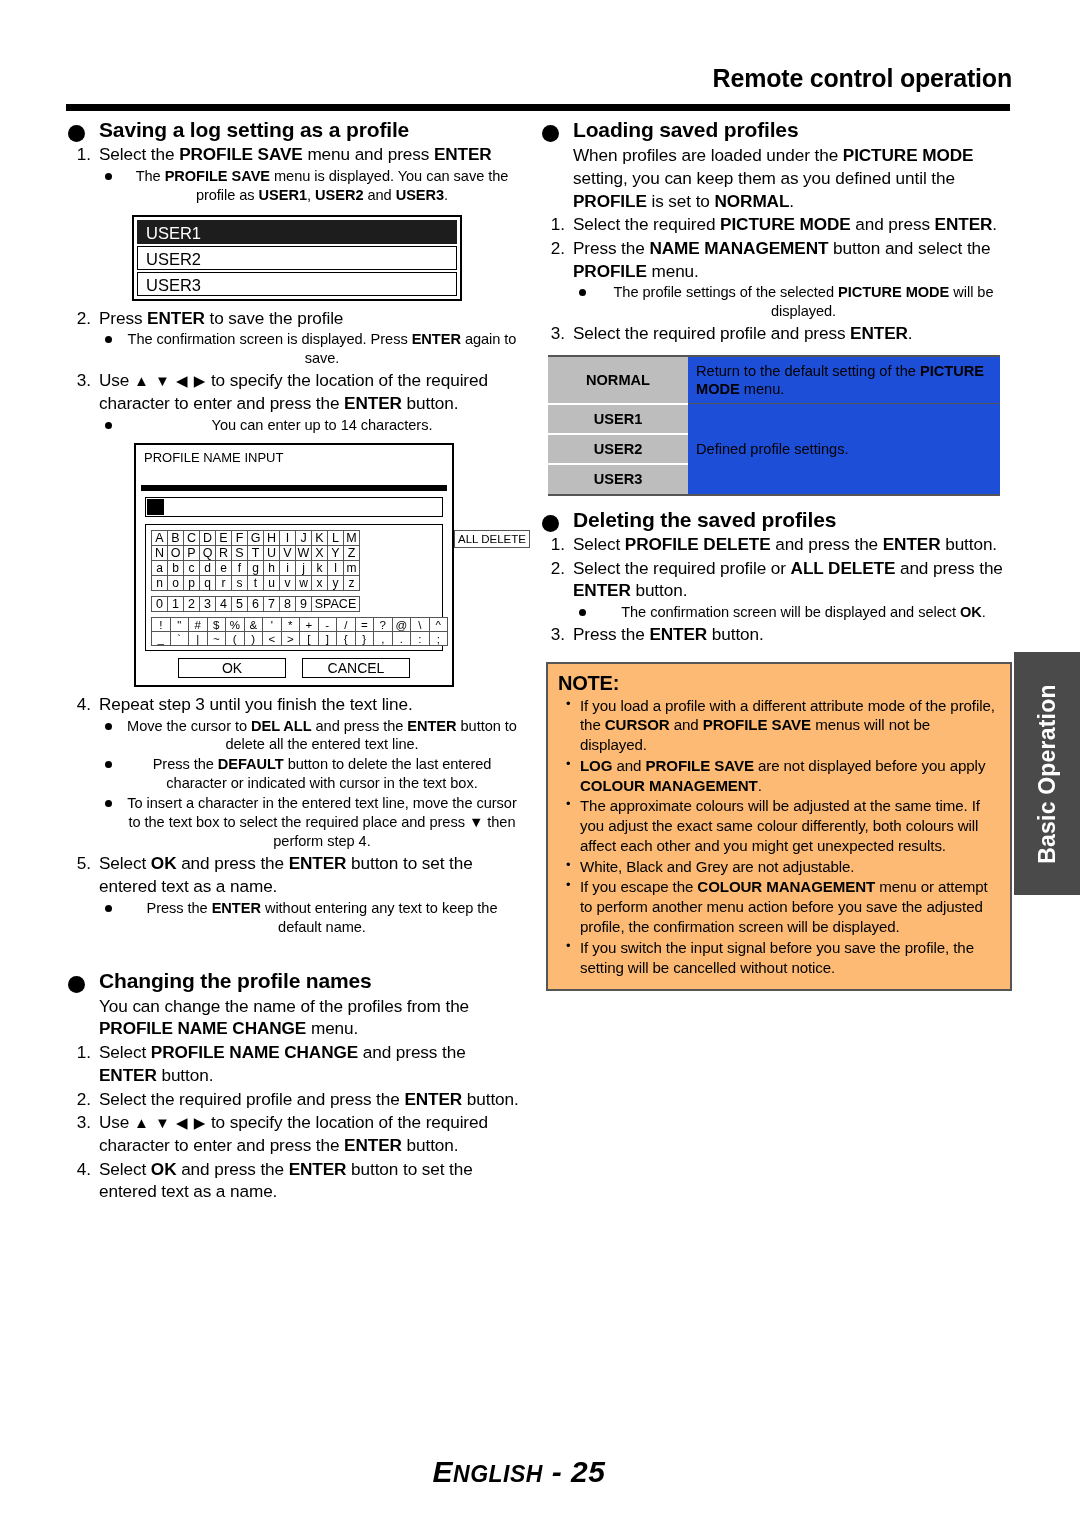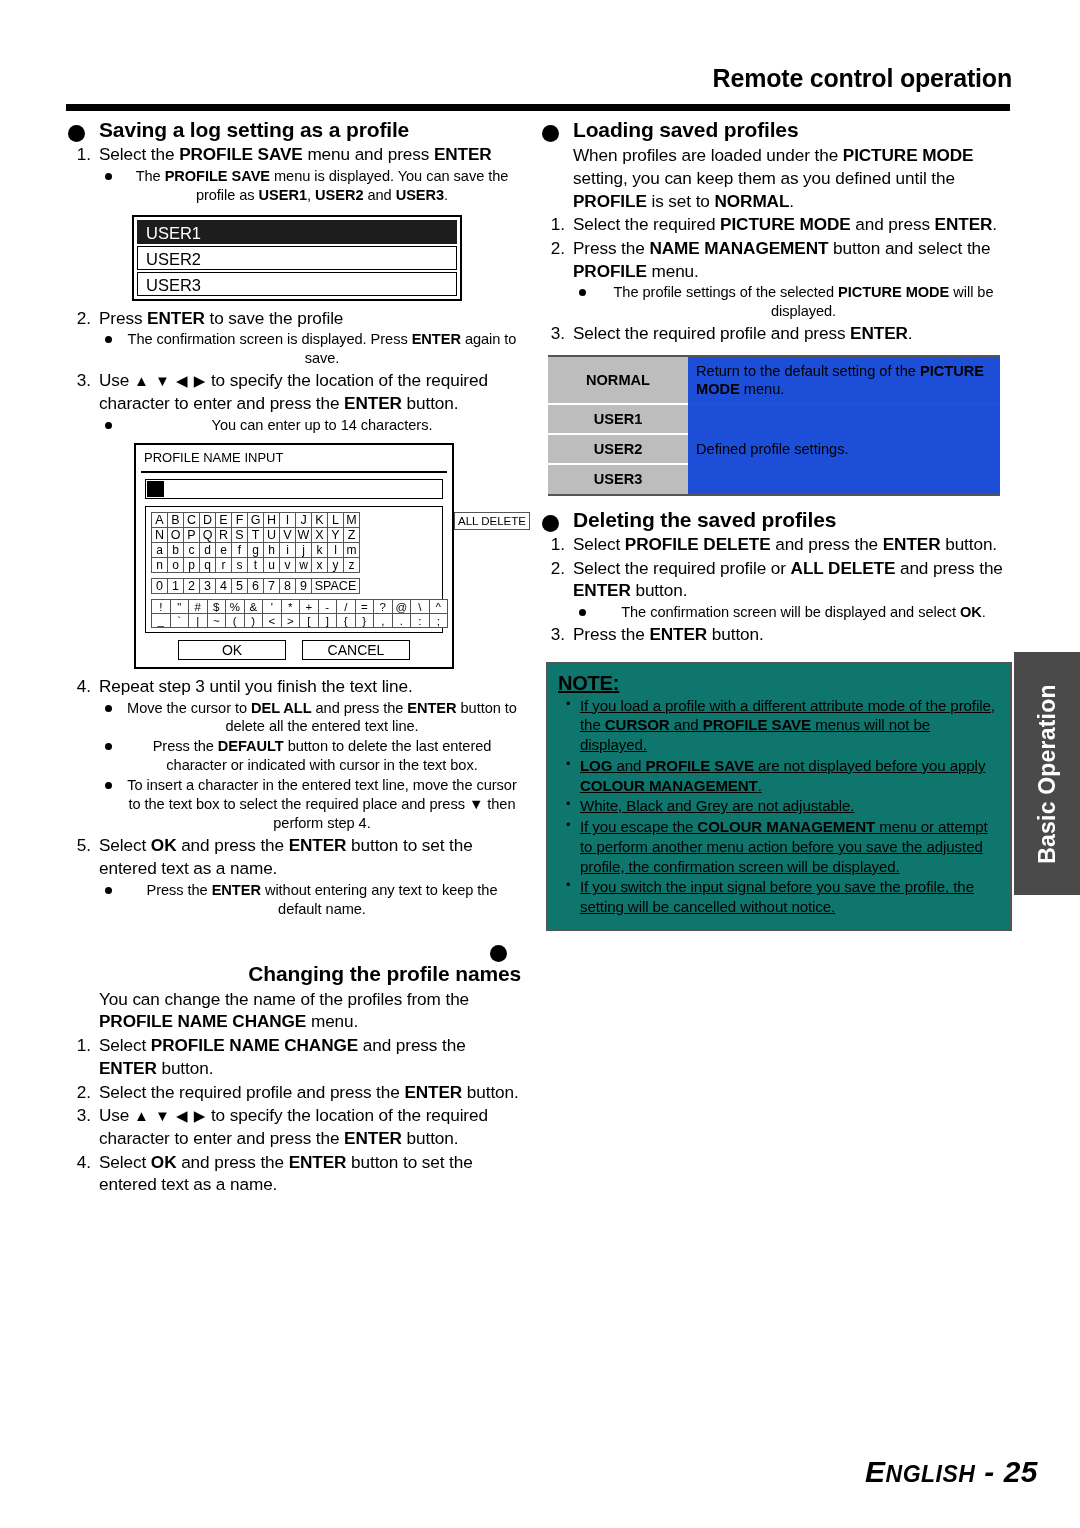--- a/index.html
+++ b/index.html
@@ -75,21 +75,21 @@
   }
   .usermenu .row:last-child{margin-bottom:0;}
   .usermenu .row.sel{background:#1d1d1d;color:#fff;border-color:#1d1d1d;}
 
   
   .pnifig{
     margin:8px 0 6px 68px;width:320px;border:2px solid #000;background:#fff;
     box-sizing:border-box;padding:4px 5px 7px 5px;
   }
   .pni-title{
-    font-size:13px;border-bottom:2px solid #000000;padding:1px 2px 6px 3px;margin-bottom:6px;
+    font-size:13px;border-bottom:6px solid #000000;padding:1px 2px 20px 3px;margin-bottom:6px;
   }
   .pni-textbox{
     height:20px;border:1px solid #000;margin:0 4px 7px 4px;display:flex;align-items:stretch;
     box-sizing:border-box;
   }
   .pni-caret{width:17px;background:#000;margin:1px 0 1px 1px;}
   .kb-outer{
     border:1px solid #000;margin:0 4px;padding:5px 4px 5px 5px;box-sizing:border-box;
     display:flex;align-items:flex-start;
   }
@@ -125,21 +125,21 @@
     background:#bdbdbd;font-weight:bold;text-align:center;width:124px;
     border-bottom:2px solid #fff;
   }
   .ptable tr:last-child td.key{border-bottom:none;}
   .ptable td.val{background:#1d4ed8;border-bottom:1px solid #555;}
   .ptable td.val.nb{border-bottom:none;}
 
   
   .notebox{
     margin:16px 0 0 6px;width:466px;border:2px solid #555;box-sizing:border-box;
-    padding:8px 10px 12px 10px;background:#0f766e;text-decoration:underline;
+    padding:8px 10px 12px 10px;background:#fdba74;
   }
   .notebox h3{margin:0 0 1px 0;font-size:20px;font-weight:bold;letter-spacing:-0.2px;}
   ul.notelist{margin:0;padding:0;list-style:none;}
   ul.notelist > li{
     position:relative;padding-left:22px;font-size:15.1px;line-height:1.31;
     margin-top:1px;letter-spacing:-0.1px;
   }
   ul.notelist > li::before{
     content:"\2022";position:absolute;left:8px;top:-1px;font-size:13px;
   }
@@ -152,21 +152,21 @@
   }
   .sidetab span{
     position:absolute;left:50%;top:50%;
     transform:translate(-50%,-50%) rotate(-90deg);
     white-space:nowrap;color:#fff;font-size:23px;font-weight:bold;
     letter-spacing:0.2px;
   }
 
   
   .footer{
-    position:absolute;left:0;top:1455px;width:1038px;text-align:right;
+    position:absolute;left:0;top:1455px;width:1038px;text-align:center;
     font-style:italic;font-weight:bold;font-size:30px;letter-spacing:0.5px;
   }
   .footer .sc{font-size:23px;}
 </style>
 </head>
 <body>
 
 <div class="page">
 
   <div class="hdr-title">Remote control operation</div>
@@ -367,21 +367,21 @@
         <span class="num">5.</span>
         Select <b>OK</b> and press the <b>ENTER</b> button to set the entered text as a name.
       </li>
     </ol>
     <div class="sub-wrap">
       <ul class="subs">
         <li>Press the <b>ENTER</b> without entering any text to keep the default name.</li>
       </ul>
     </div>
 
-    <div class="sec" style="margin-top:21px;flex-direction:column;">
+    <div class="sec" style="margin-top:32px;">
       <div class="bullet-big"></div>
       <h2>Changing the profile names</h2>
     </div>
     <div class="para">
       You can change the name of the profiles from the <b>PROFILE NAME CHANGE</b> menu.
     </div>
     <ol class="steps">
       <li>
         <span class="num">1.</span>
         Select <b>PROFILE NAME CHANGE</b> and press the <b>ENTER</b> button.
@@ -475,20 +475,21 @@
         <span class="num">3.</span>
         Press the <b>ENTER</b> button.
       </li>
     </ol>
 
     <div class="notebox">
       <h3>NOTE:</h3>
       <ul class="notelist">
         <li>If you load a profile with a different attribute mode of the profile, the <b>CURSOR</b> and <b>PROFILE SAVE</b> menus will not be displayed.</li>
         <li><b>LOG</b> and <b>PROFILE SAVE</b> are not displayed before you apply <b>COLOUR MANAGEMENT</b>.</li>
+        <li>The approximate colours will be adjusted at the same time. If you adjust the exact same colour differently, both colours will affect each other and you might get unexpected results.</li>
         <li>White, Black and Grey are not adjustable.</li>
         <li>If you escape the <b>COLOUR MANAGEMENT</b> menu or attempt to perform another menu action before you save the adjusted profile, the confirmation screen will be displayed.</li>
         <li>If you switch the input signal before you save the profile, the setting will be cancelled without notice.</li>
       </ul>
     </div>
   </div>
 
   <div class="sidetab">
     <span>Basic Operation</span>
   </div>

